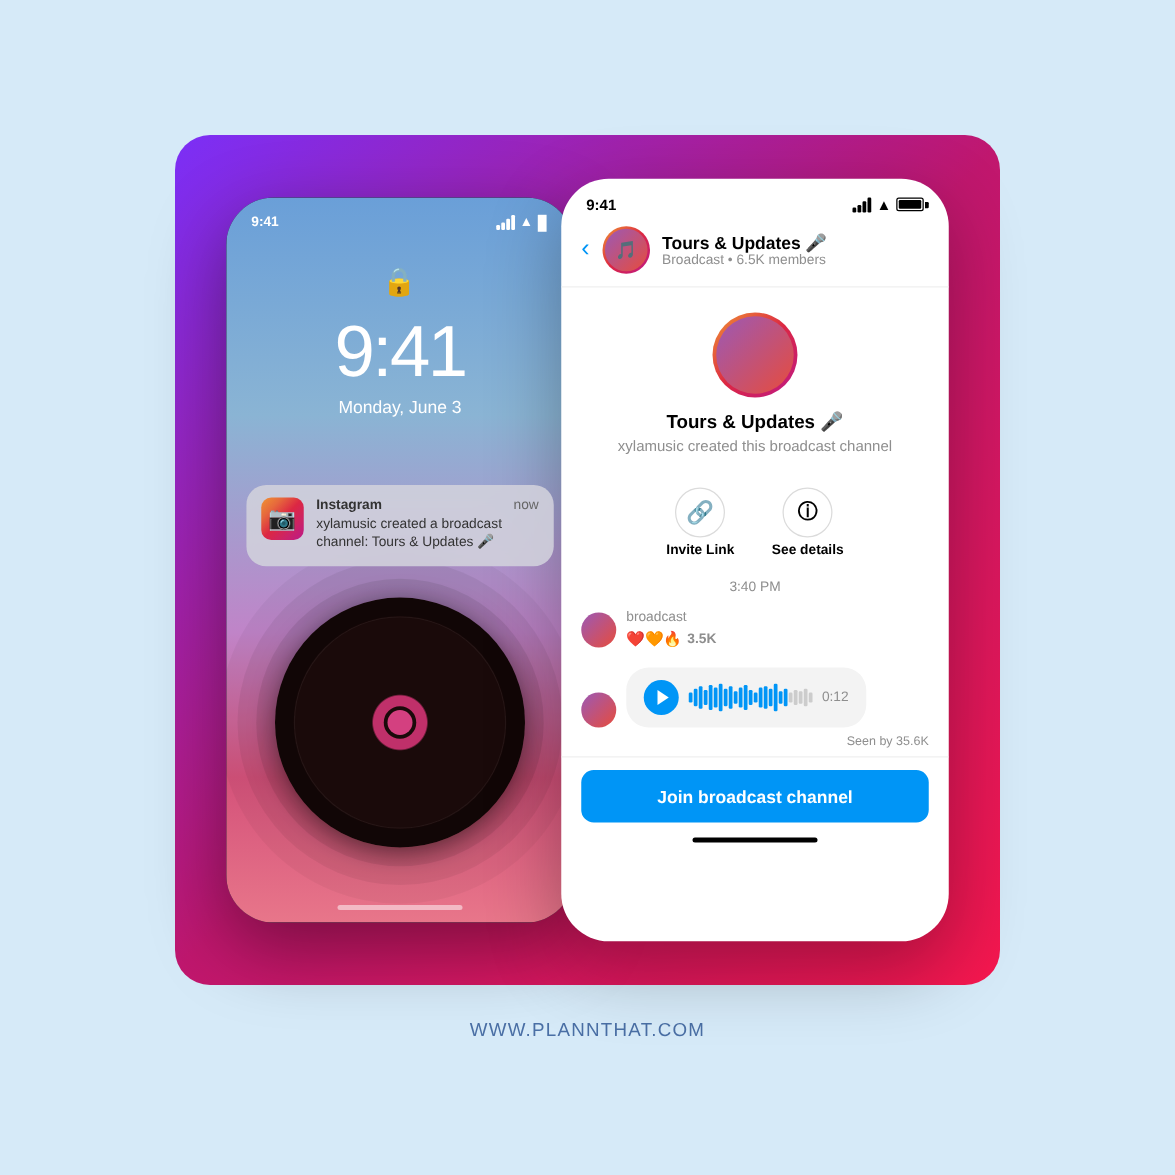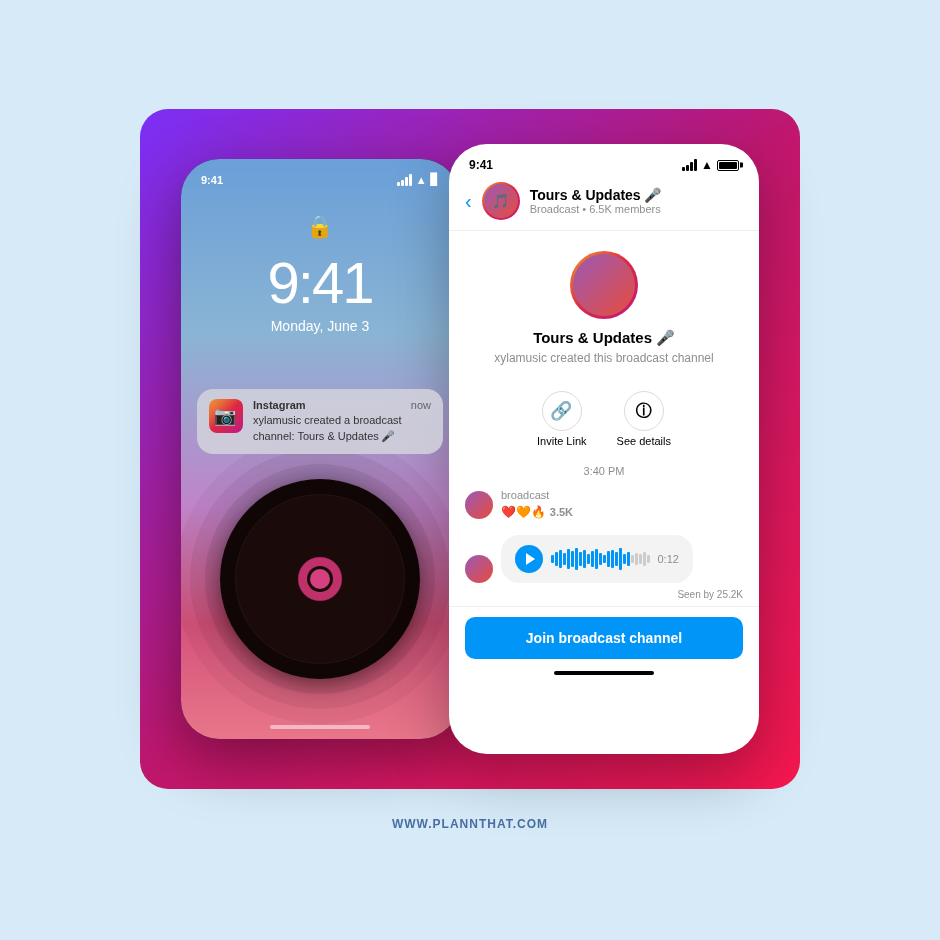--- a/index.html
+++ b/index.html
@@ -363,20 +363,21 @@
       border: 1.5px solid #dbdbdb;
       display: flex;
       align-items: center;
       justify-content: center;
       font-size: 18px;
       color: #000;
     }
     .action-label {
       font-size: 11px;
       color: #000;
+      font-weight: bold;
     }
 
     
     .chat-timestamp {
       text-align: center;
       font-size: 11px;
       color: #8e8e8e;
       padding: 8px 0;
     }
 
@@ -499,22 +500,22 @@
       width: 100px;
       height: 4px;
       background: #000;
       border-radius: 2px;
       margin: 6px auto 10px;
     }
 
     
     .site-url {
       margin-top: 28px;
-      font-size: 12px;
-      font-weight: 700;
+      font-size: 15px;
+      font-weight: 400;
       color: #4a6fa5;
       letter-spacing: 1px;
     }
 
     
     .signal-bars {
       display: flex;
       align-items: flex-end;
       gap: 1px;
     }
@@ -670,21 +671,21 @@
               <div class="waveform-bar" style="height:8px;background:#ccc;"></div>
               <div class="waveform-bar" style="height:12px;background:#ccc;"></div>
               <div class="waveform-bar" style="height:10px;background:#ccc;"></div>
               <div class="waveform-bar" style="height:14px;background:#ccc;"></div>
               <div class="waveform-bar" style="height:8px;background:#ccc;"></div>
             </div>
             <span class="audio-duration">0:12</span>
           </div>
         </div>
 
-        <div class="seen-by">Seen by 25.2K</div>
+        <div class="seen-by">Seen by 35.6K</div>
 
         <div class="join-area">
           <button class="join-btn">Join broadcast channel</button>
           
         </div>
 
         <div class="home-indicator-right"></div>
       </div>
     </div>
   </div>

